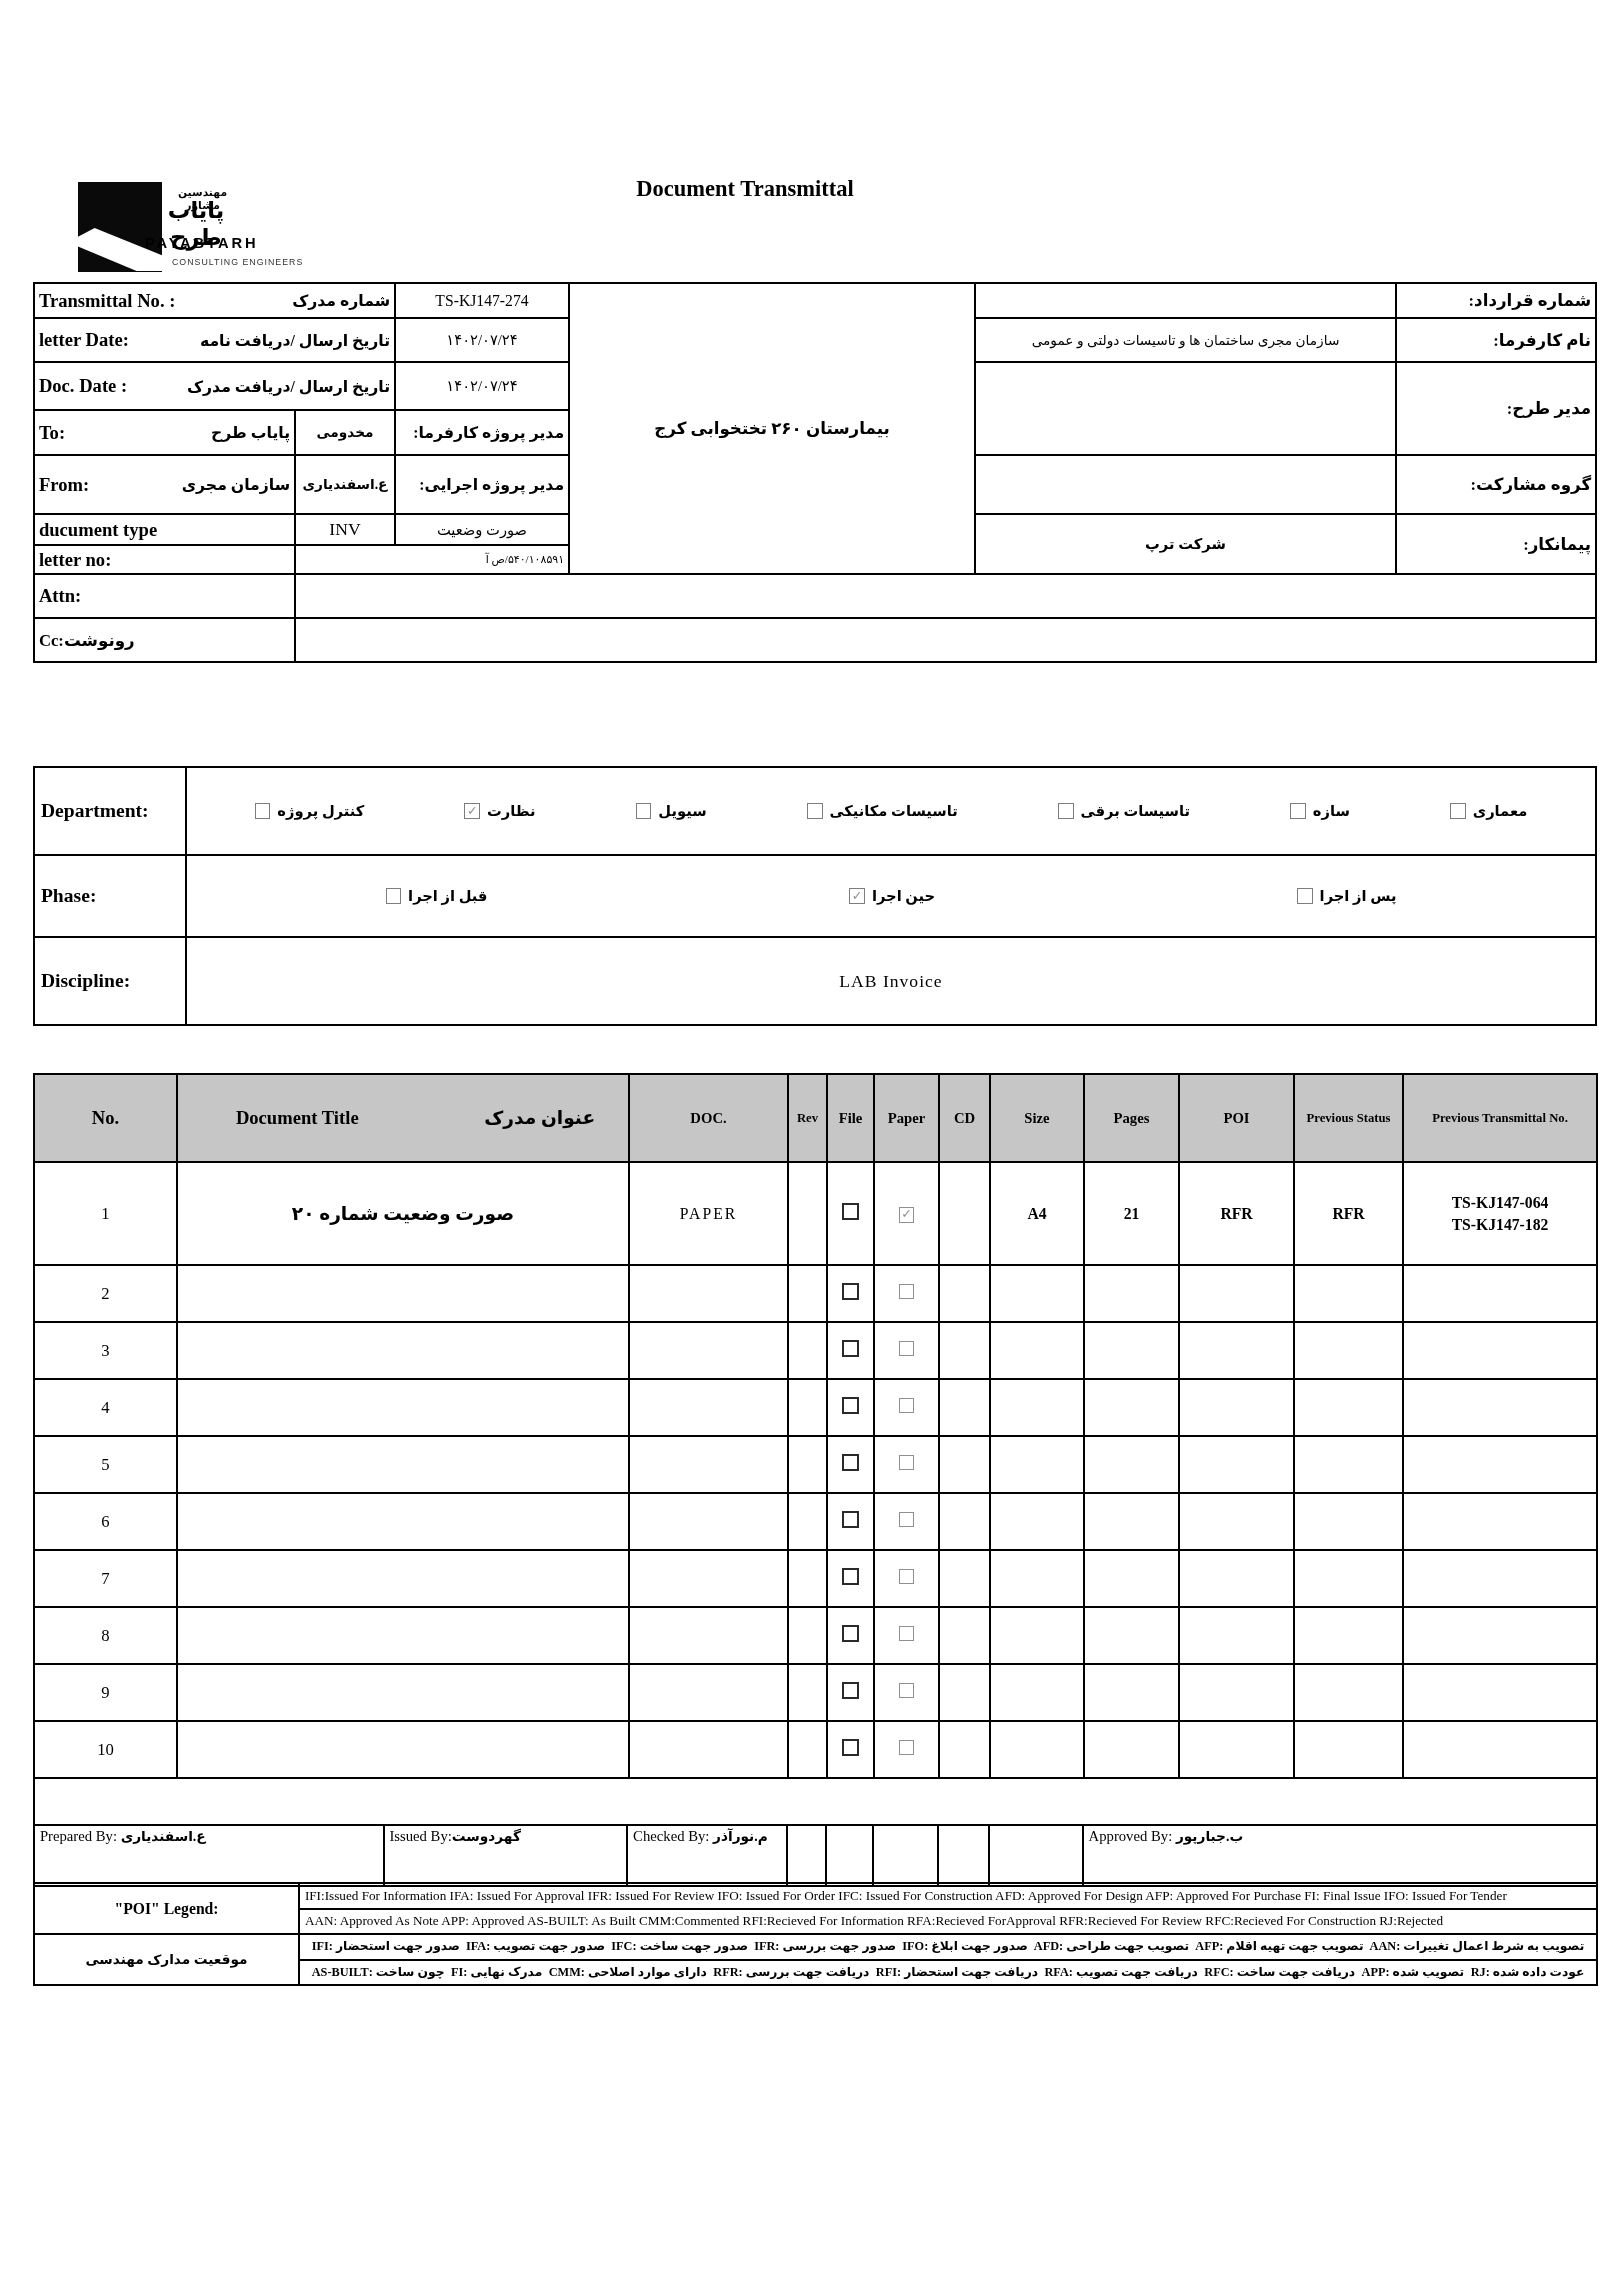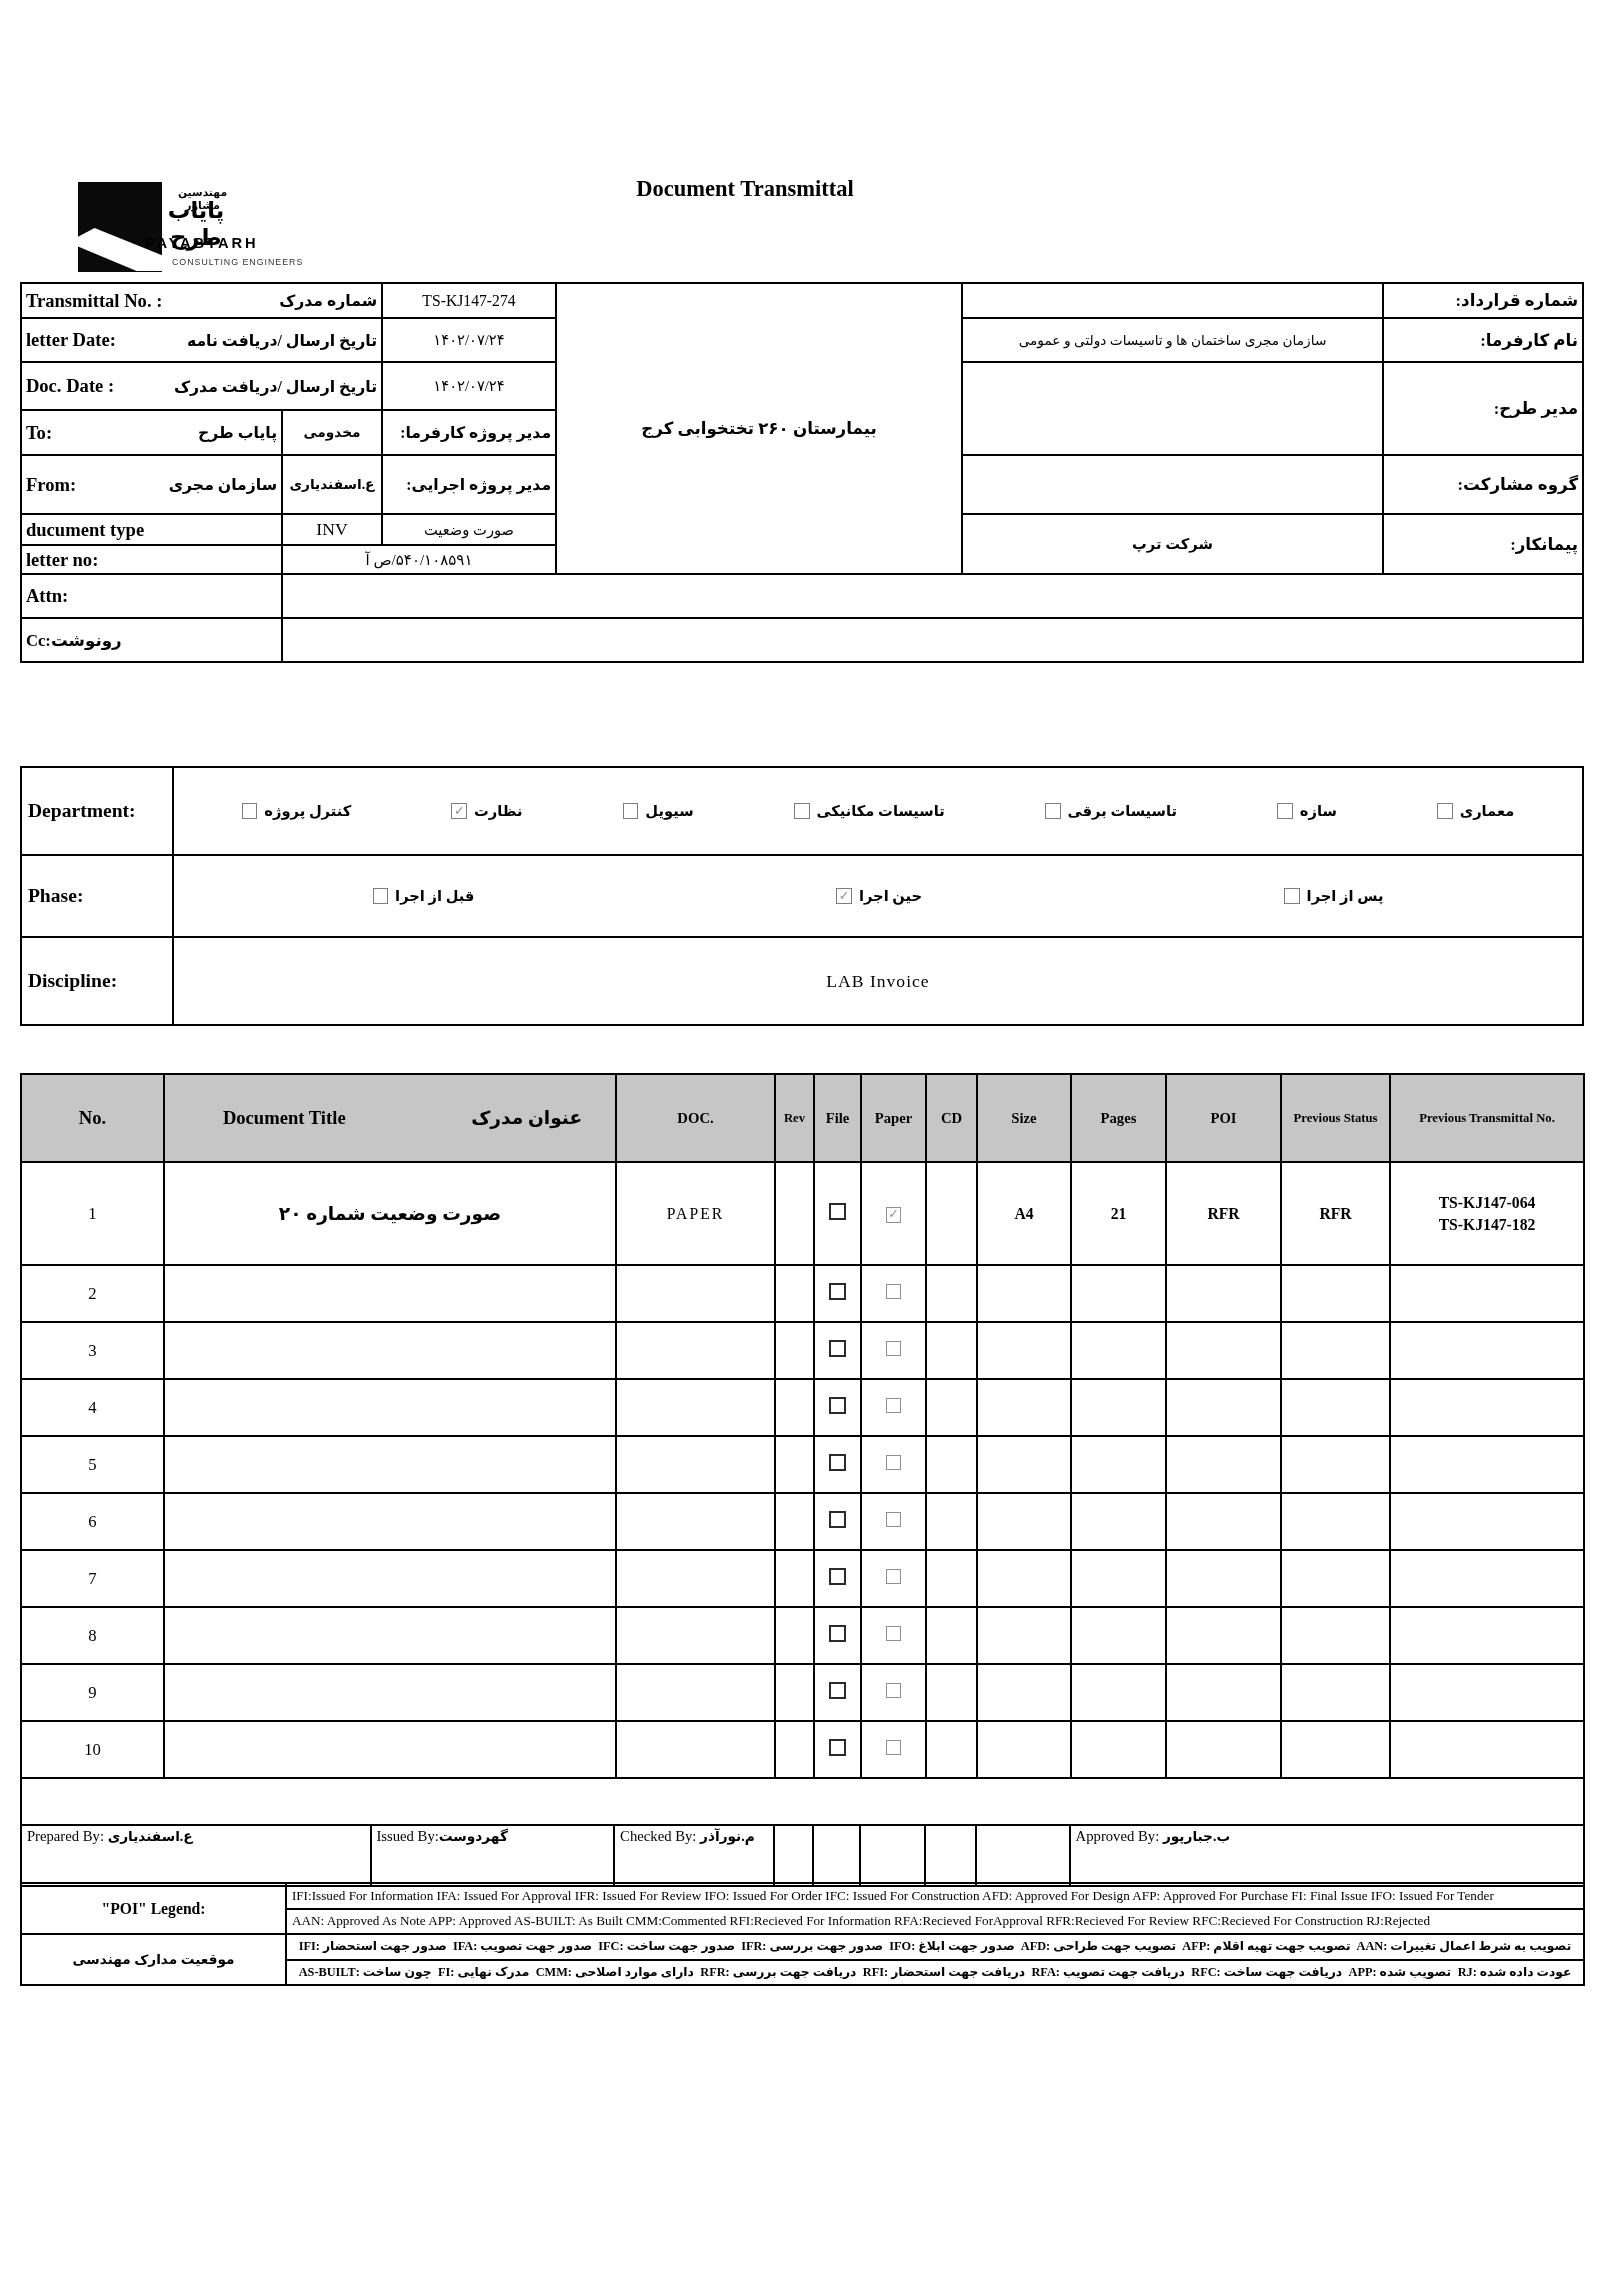--- a/index.html
+++ b/index.html
@@ -15,21 +15,21 @@
   .logo-en{position:absolute;left:67px;top:53px;font-family:"Liberation Sans",sans-serif;
            font-size:14.7px;font-weight:bold;letter-spacing:2.9px;}
   .logo-en-sub{position:absolute;left:94px;top:75px;font-family:"Liberation Sans",sans-serif;
            font-size:8.8px;letter-spacing:1px;color:#333;}
   
   .doc-title{position:absolute;left:451px;top:176px;width:588px;text-align:center;
              font-size:22.5px;font-weight:bold;}
   
   table{border-collapse:collapse;table-layout:fixed;}
   td{border:2px solid #000;padding:0 3.9px;overflow:hidden;box-sizing:border-box;vertical-align:middle;}
-  .tbl{position:absolute;left:20px;width:1562px;border-radius:7px;}
+  .tbl{position:absolute;left:33px;width:1562px;border-radius:7px;}
   .t-top{top:282px;}
   .t-dept{top:766px;}
   .t-main{top:1073px;}
   .t-legend{top:1882px;}
   table.outer{border:2.9px solid #000;}
   
   .dual{display:flex;justify-content:space-between;align-items:center;}
   .en-lab{font-weight:bold;font-size:18.6px;white-space:nowrap;}
   .fa-lab{font-weight:bold;font-size:15.7px;direction:rtl;white-space:nowrap;}
   .val-c{text-align:center;font-size:15.7px;}
@@ -162,21 +162,21 @@
     </tr>
     <tr style="height:31px;">
       <td class="en-lab">ducument type</td>
       <td class="val-c" style="font-size:17.6px;">INV</td>
       <td class="rvalue" style="font-size:14.7px;">صورت وضعیت</td>
       <td rowspan="2" class="rvalue" style="font-weight:bold;font-size:14.7px;">شرکت ترپ</td>
       <td rowspan="2" class="rlabel">پیمانکار:</td>
     </tr>
     <tr style="height:29px;">
       <td class="en-lab">letter no:</td>
-      <td colspan="2" class="val-c fa-val" style="text-align:center;font-size:15px;margin-top:44px;">۵۴۰/۱۰۸۵۹۱/ص آ</td>
+      <td colspan="2" class="val-c fa-val" style="text-align:right;font-size:11px;margin-top:44px;">۵۴۰/۱۰۸۵۹۱/ص آ</td>
     </tr>
     <tr style="height:44px;">
       <td class="en-lab">Attn:</td>
       <td colspan="5"></td>
     </tr>
     <tr style="height:44px;">
       <td class="fa-lab" style="direction:rtl;text-align:left;font-size:16.7px;">رونوشت:Cc</td>
       <td colspan="5"></td>
     </tr>
   </tbody>

